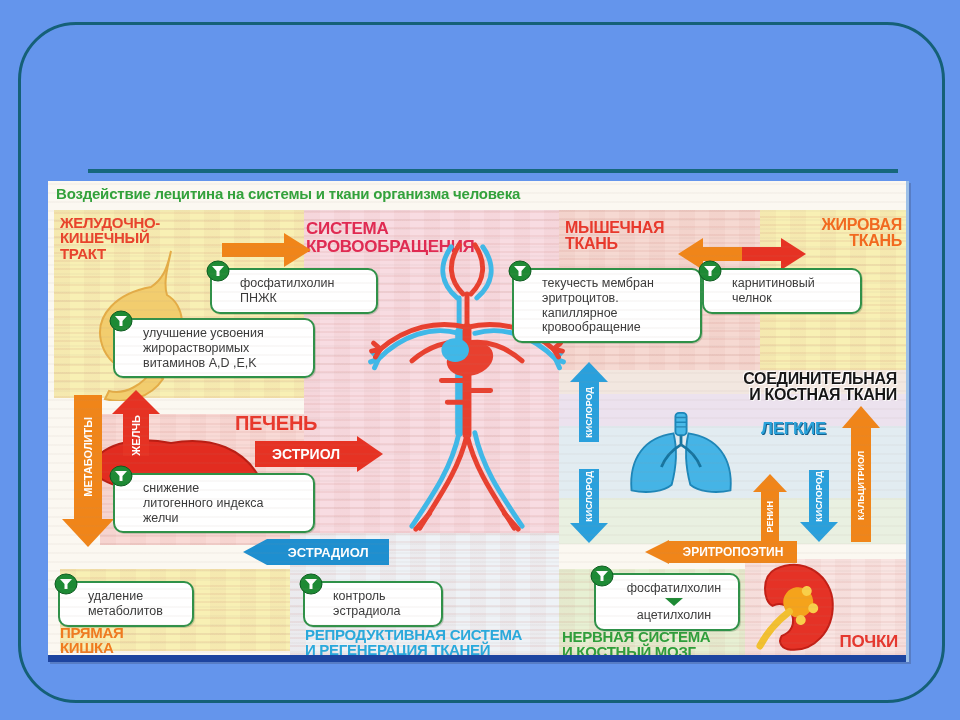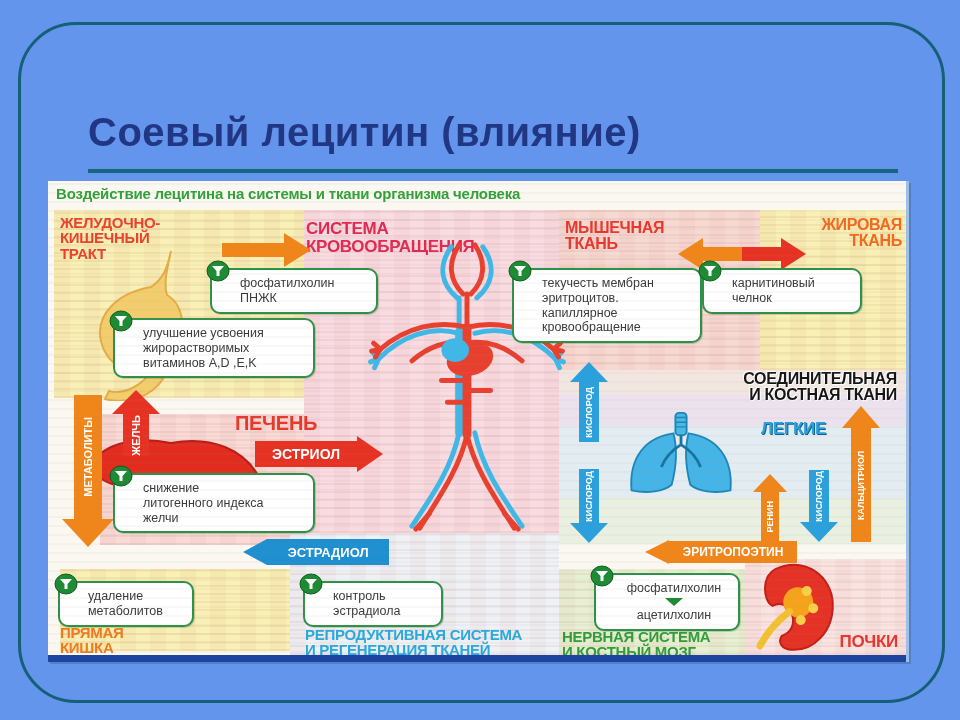--- a/index.html
+++ b/index.html
@@ -30,21 +30,20 @@
   .tri{width:0;height:0;}
   svg{display:block;}
 </style>
 </head>
 <body>
 
 <div class="stage">
 
   <div class="abs frame"></div>
 
-  <div class="abs title">Соевый лецитин (влияние)</div>
   <div class="abs title-rule"></div>
 
   <div class="abs panel">
 
     <div class="block tex" style="left:6px;top:29px;width:250px;height:188px;background-color:#f8f0b4;"></div>
     <div class="block tex" style="left:256px;top:29px;width:255px;height:323px;background-color:#f8dce2;"></div>
     <div class="block tex" style="left:511px;top:29px;width:201px;height:162px;background-color:#f6d9d2;"></div>
     <div class="block tex" style="left:712px;top:29px;width:146px;height:160px;background-color:#f8f0b4;"></div>
     <div class="block tex" style="left:511px;top:189px;width:347px;height:174px;
          background:linear-gradient(180deg,#f2e7e0 0 24px,#ece2ee 24px 56px,#e2ecf1 56px 128px,#e9f0e1 128px 174px);"></div>

